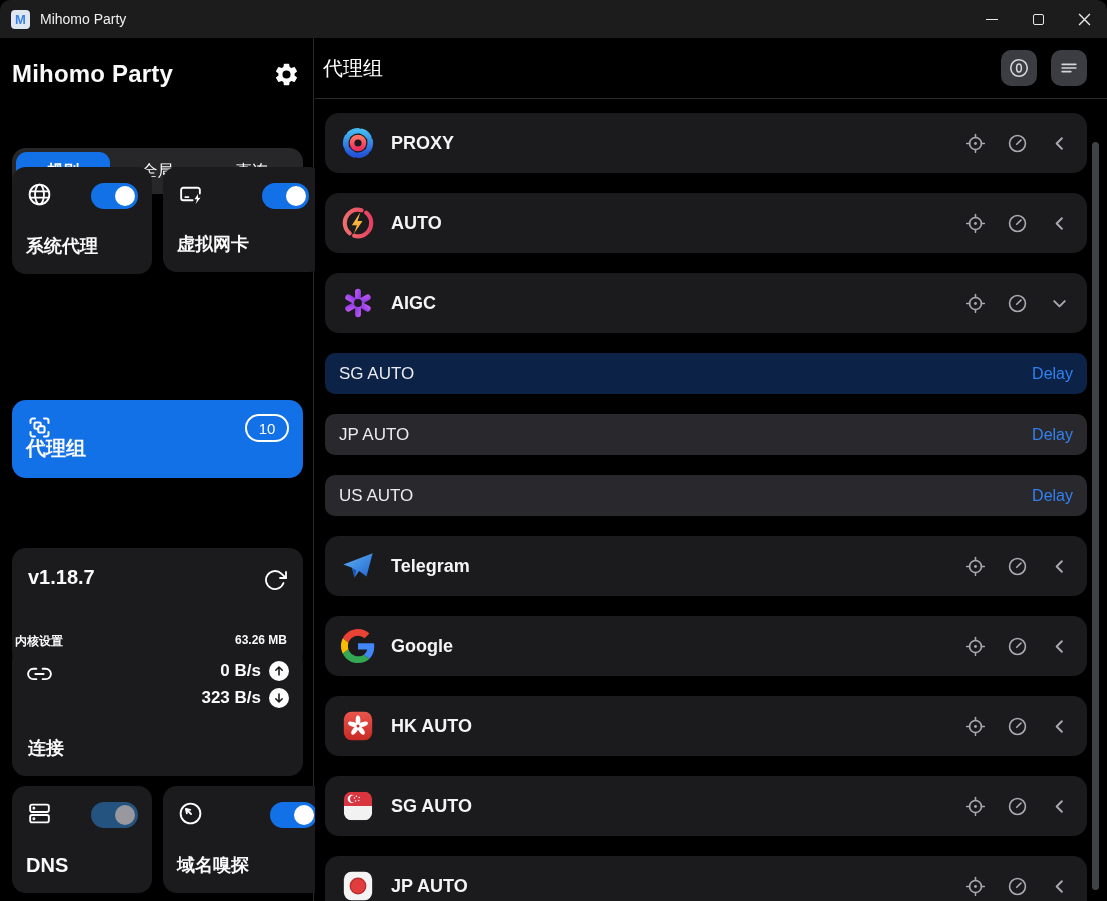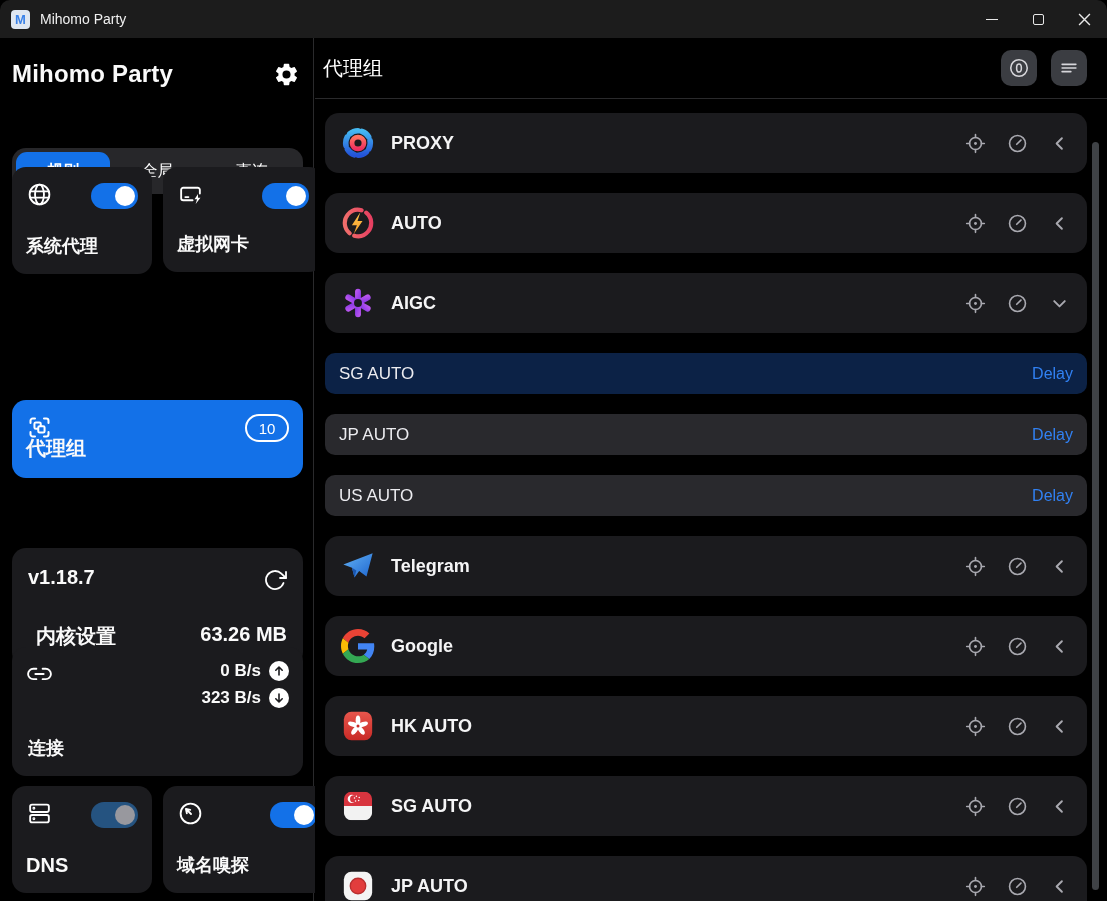--- a/index.html
+++ b/index.html
@@ -61,22 +61,22 @@
   .profile-actions { position:absolute; top:22px; right:14px; display:flex; gap:14px; }
   .profile-actions .pa { width:24px; height:24px; }
   .profile-updated { position:absolute; right:16px; top:69px; font-size:15px; color:#d4d4d8; }
 
   .count-badge { position:absolute; top:14px; right:14px; min-width:44px; height:28px;
                  border:2px solid #fff; border-radius:999px; display:flex; align-items:center;
                  justify-content:center; font-size:15px; padding:0 10px; color:#fff; }
 
   .core-version { position:absolute; top:18px; left:16px; font-size:20px; font-weight:bold; }
   .core-refresh { position:absolute; top:20px; right:16px; width:24px; height:24px; }
-  .core-bottom { position:absolute; left:24px; right:16px; bottom:16px; display:flex;
-                 justify-content:space-between; font-size:20px; font-weight:bold; }
+  .core-bottom { position:absolute; left:3px; right:16px; bottom:16px; display:flex;
+                 justify-content:space-between; font-size:12px; font-weight:bold; }
 
   .conn-rates { position:absolute; top:14px; right:14px; display:flex; flex-direction:column;
                 gap:7px; align-items:flex-end; }
   .rate-line { display:flex; align-items:center; gap:8px; font-size:17px; font-weight:600; }
   .rate-circ { width:20px; height:20px; border-radius:50%; background:#fff; display:flex;
                align-items:center; justify-content:center; }
 
   
   .main { position:absolute; top:38px; left:315px; width:792px; height:863px; background:#000; }
   .main-header { position:absolute; top:0; left:0; right:0; height:61px;

